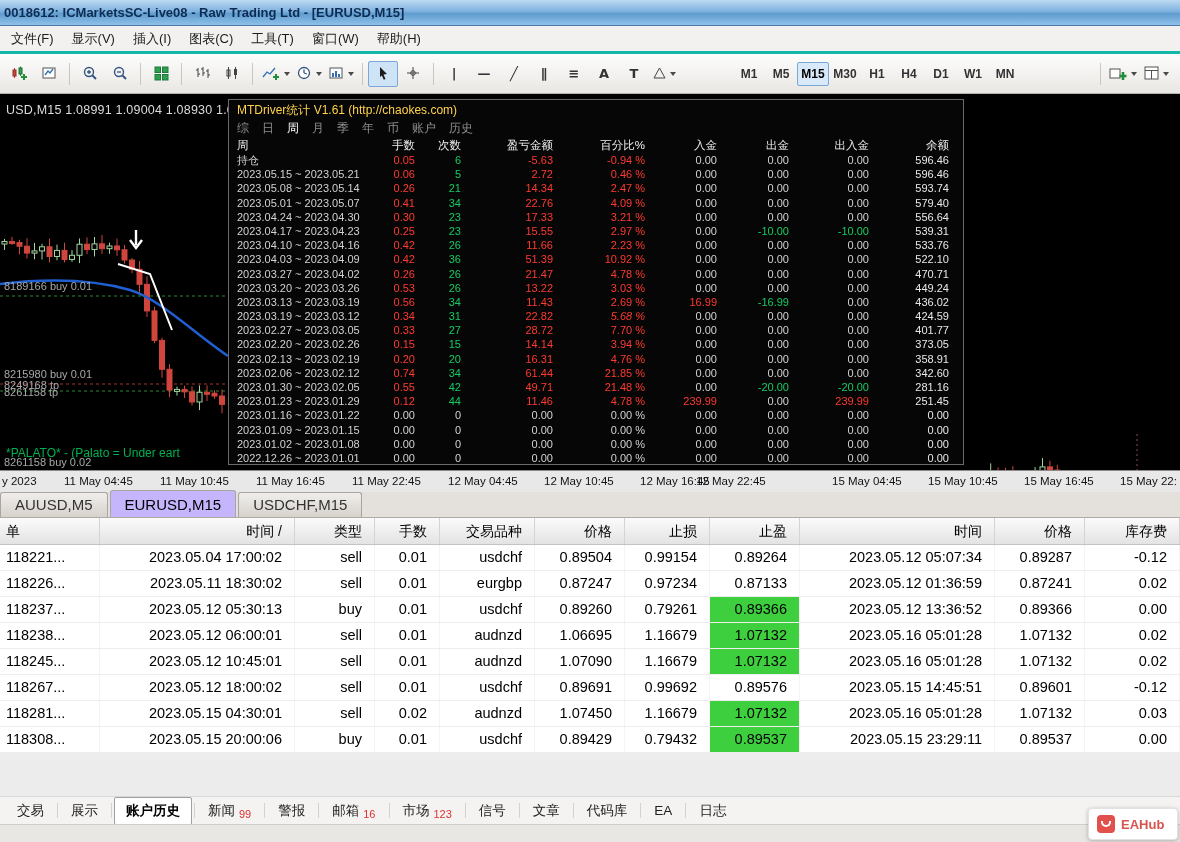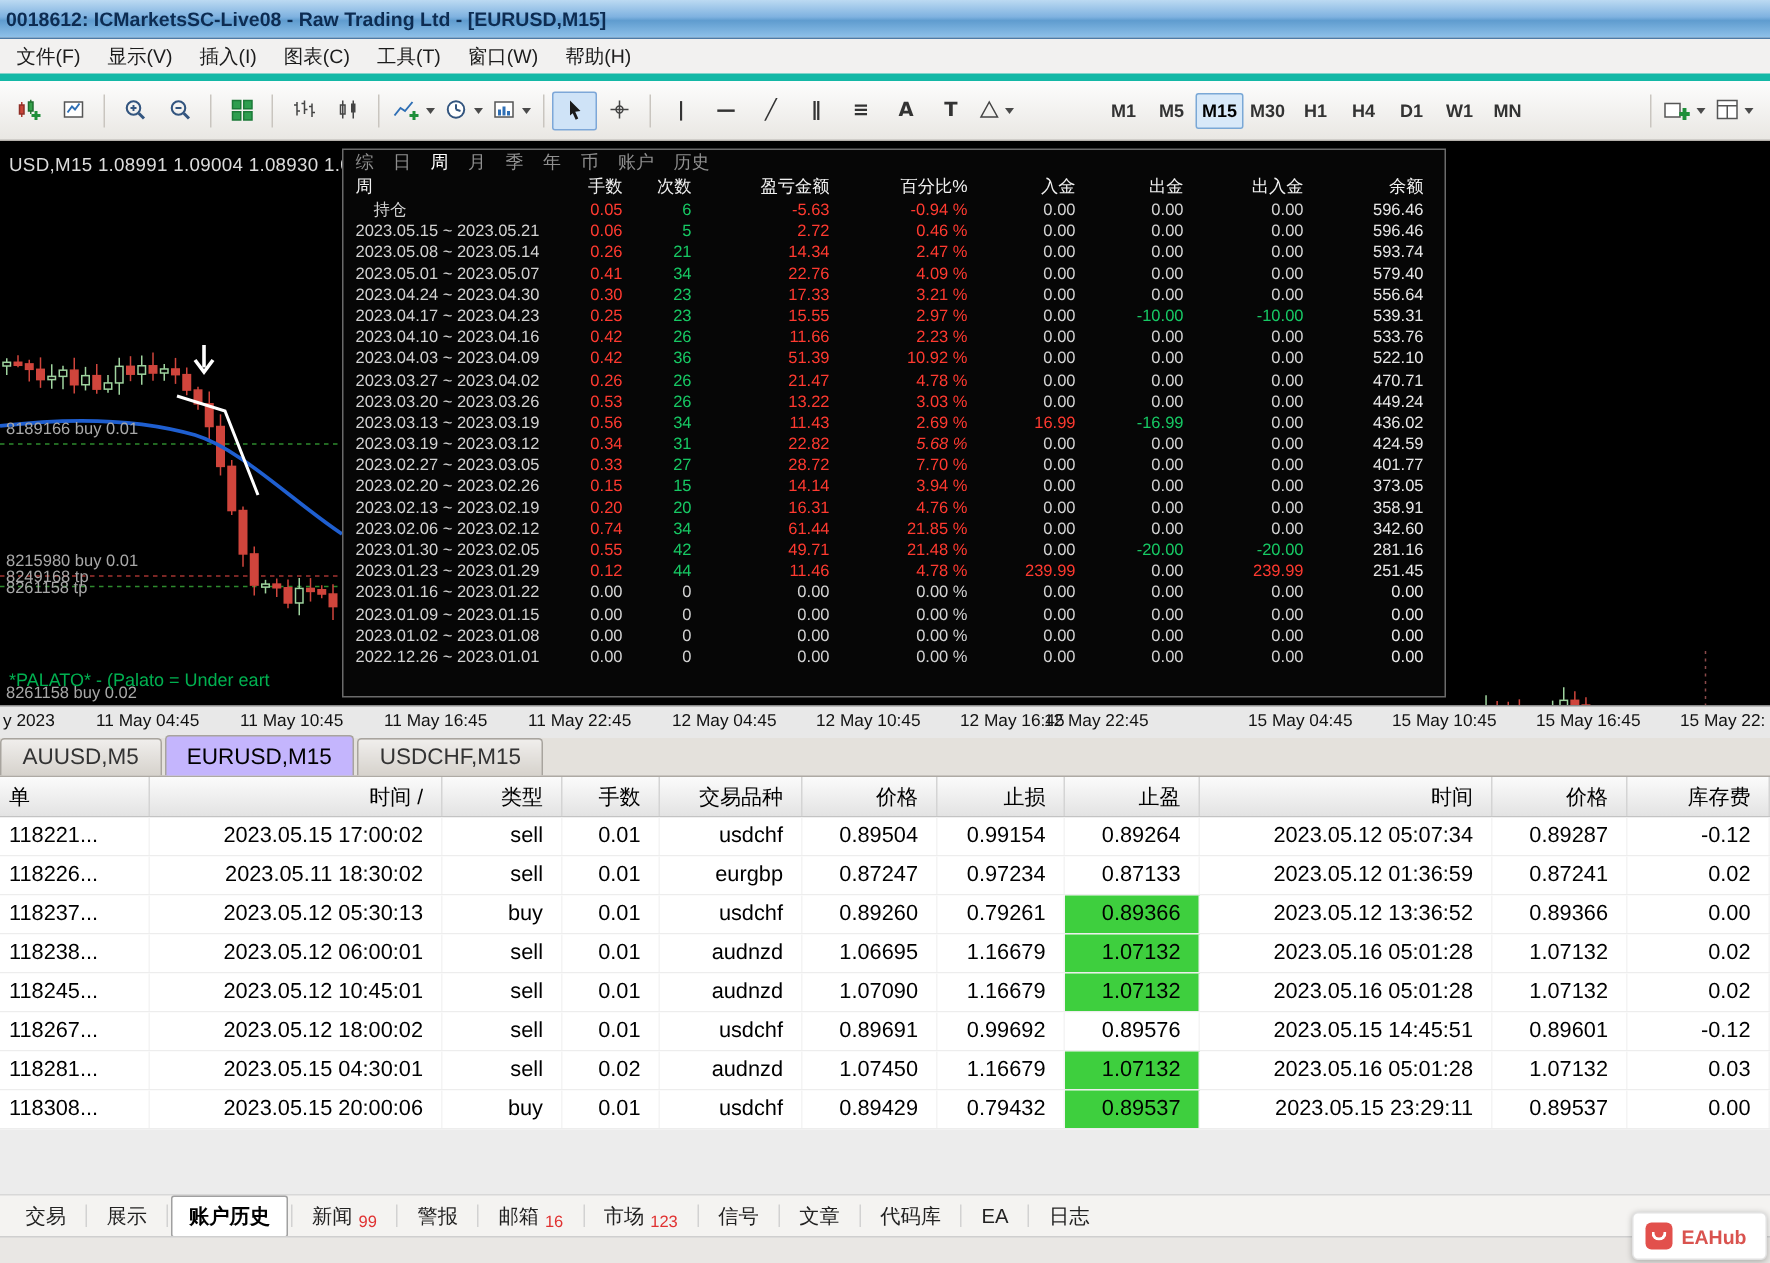--- a/index.html
+++ b/index.html
@@ -7,21 +7,21 @@
        font-family:"Liberation Sans",sans-serif;-webkit-font-smoothing:antialiased;}
   #app{position:absolute;inset:0;}
 
   
   .titlebar{position:absolute;left:0;top:0;width:100%;height:26px;
     background:linear-gradient(180deg,#bcdaf2 0%,#7fb2e0 45%,#5f9ccf 55%,#8fc1e9 100%);
     border-bottom:1px solid #4d7aa6;display:flex;align-items:center;box-sizing:border-box;}
   .titlebar .title{font-size:13px;font-weight:bold;color:#0d2c52;padding-left:4px;white-space:nowrap;}
 
   .menubar{position:absolute;left:0;top:26px;width:100%;height:28px;background:#f2f1f0;
-    border-bottom:5px solid #14b8a6;display:flex;align-items:center;padding-left:2px;box-sizing:border-box;}
+    border-bottom:3px solid #14b8a6;display:flex;align-items:center;padding-left:2px;box-sizing:border-box;}
   .menu-item{font-size:13px;color:#1c1c1c;padding:4px 9px;cursor:default;}
 
   .toolbar{position:absolute;left:0;top:54px;width:100%;height:40px;
     background:linear-gradient(180deg,#fdfdfd,#e9e7e3);border-bottom:1px solid #b5b1ab;
     display:flex;align-items:center;padding-left:4px;box-sizing:border-box;}
   .tbtn{min-width:24px;height:24px;display:flex;align-items:center;justify-content:center;
     border:1px solid transparent;border-radius:2px;padding:0 2px;}
   .tbtn.pressed{background:#cfe3f7;border-color:#7da7d8;}
   .tbtn .glyph{font-size:13px;font-weight:bold;color:#333;font-family:"DejaVu Sans",sans-serif;}
   .tsep{width:1px;height:22px;background:#c9c5bf;margin:0 5px;flex:none;}
@@ -398,20 +398,21 @@
     <div class="pricetext">USD,M15 1.08991 1.09004 1.08930 1.0</div>
     <div id="orderlabels">
         <div class="order-label" style="top: 186px; left: 4px;">8189166 buy 0.01</div>
         <div class="order-label" style="top: 274px; left: 4px;">8215980 buy 0.01</div>
         <div class="order-label" style="top: 285px; left: 4px;">8249168 tp</div>
         <div class="order-label" style="top: 292px; left: 4px;">8261158 tp</div>
         <div class="order-label" style="top: 362px; left: 4px;">8261158 buy 0.02</div>
       </div>
     <div class="watermark">*PALATO* -  (Palato = Under eart</div>
     <div class="mtpanel">
+      <div class="mt-title">MTDriver统计  V1.61  (http://chaokes.com)</div>
       <div class="mt-tabs" id="mttabs">
           <span class="mt-tab">综</span>
           <span class="mt-tab">日</span>
           <span class="mt-tab active">周</span>
           <span class="mt-tab">月</span>
           <span class="mt-tab">季</span>
           <span class="mt-tab">年</span>
           <span class="mt-tab">币</span>
           <span class="mt-tab">账户</span>
           <span class="mt-tab">历史</span>
@@ -422,21 +423,21 @@
           <div class="mc num">次数</div>
           <div class="mc num">盈亏金额</div>
           <div class="mc num">百分比%</div>
           <div class="mc num">入金</div>
           <div class="mc num">出金</div>
           <div class="mc num">出入金</div>
           <div class="mc num">余额</div>
         </div>
       <div id="mtbody">
           <div class="mt-row">
-            <div class="mc first" style="color: rgb(210, 210, 210); margin-left: 12px;">持仓</div>
+            <div class="mc first" style="color: rgb(210, 210, 210);">持仓</div>
             <div class="mc num" style="color: rgb(255, 58, 48);">0.05</div>
             <div class="mc num" style="color: rgb(23, 201, 100);">6</div>
             <div class="mc num" style="color: rgb(255, 58, 48);">-5.63</div>
             <div class="mc num" style="color: rgb(255, 58, 48);">-0.94 %</div>
             <div class="mc num" style="color: rgb(210, 210, 210);">0.00</div>
             <div class="mc num" style="color: rgb(210, 210, 210);">0.00</div>
             <div class="mc num" style="color: rgb(210, 210, 210);">0.00</div>
             <div class="mc num" style="color: rgb(232, 232, 232);">596.46</div>
           </div>
           <div class="mt-row">
@@ -706,21 +707,21 @@
         <div class="hc">价格</div>
         <div class="hc">止损</div>
         <div class="hc">止盈</div>
         <div class="hc">时间</div>
         <div class="hc">价格</div>
         <div class="hc">库存费</div>
       </div>
     <div id="hbody">
         <div class="h-row">
           <div class="hc left">118221...</div>
-          <div class="hc">2023.05.15 17:00:02</div>
+          <div class="hc">2023.05.04 17:00:02</div>
           <div class="hc">sell</div>
           <div class="hc">0.01</div>
           <div class="hc">usdchf</div>
           <div class="hc">0.89504</div>
           <div class="hc">0.99154</div>
           <div class="hc">0.89264</div>
           <div class="hc">2023.05.12 05:07:34</div>
           <div class="hc">0.89287</div>
           <div class="hc">-0.12</div>
         </div>

